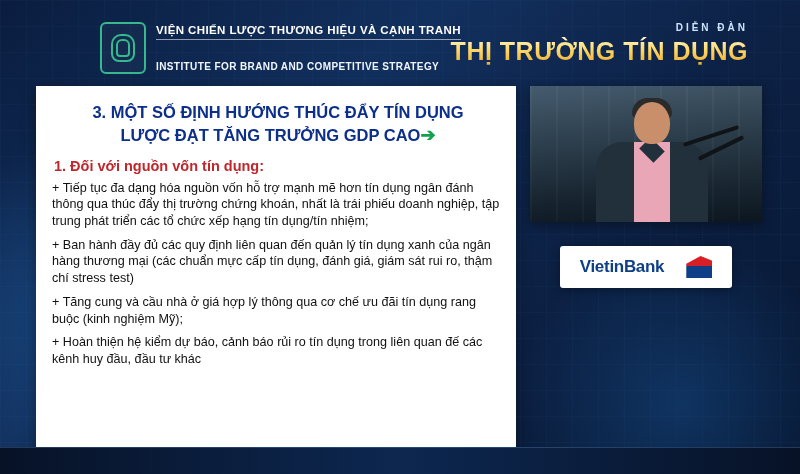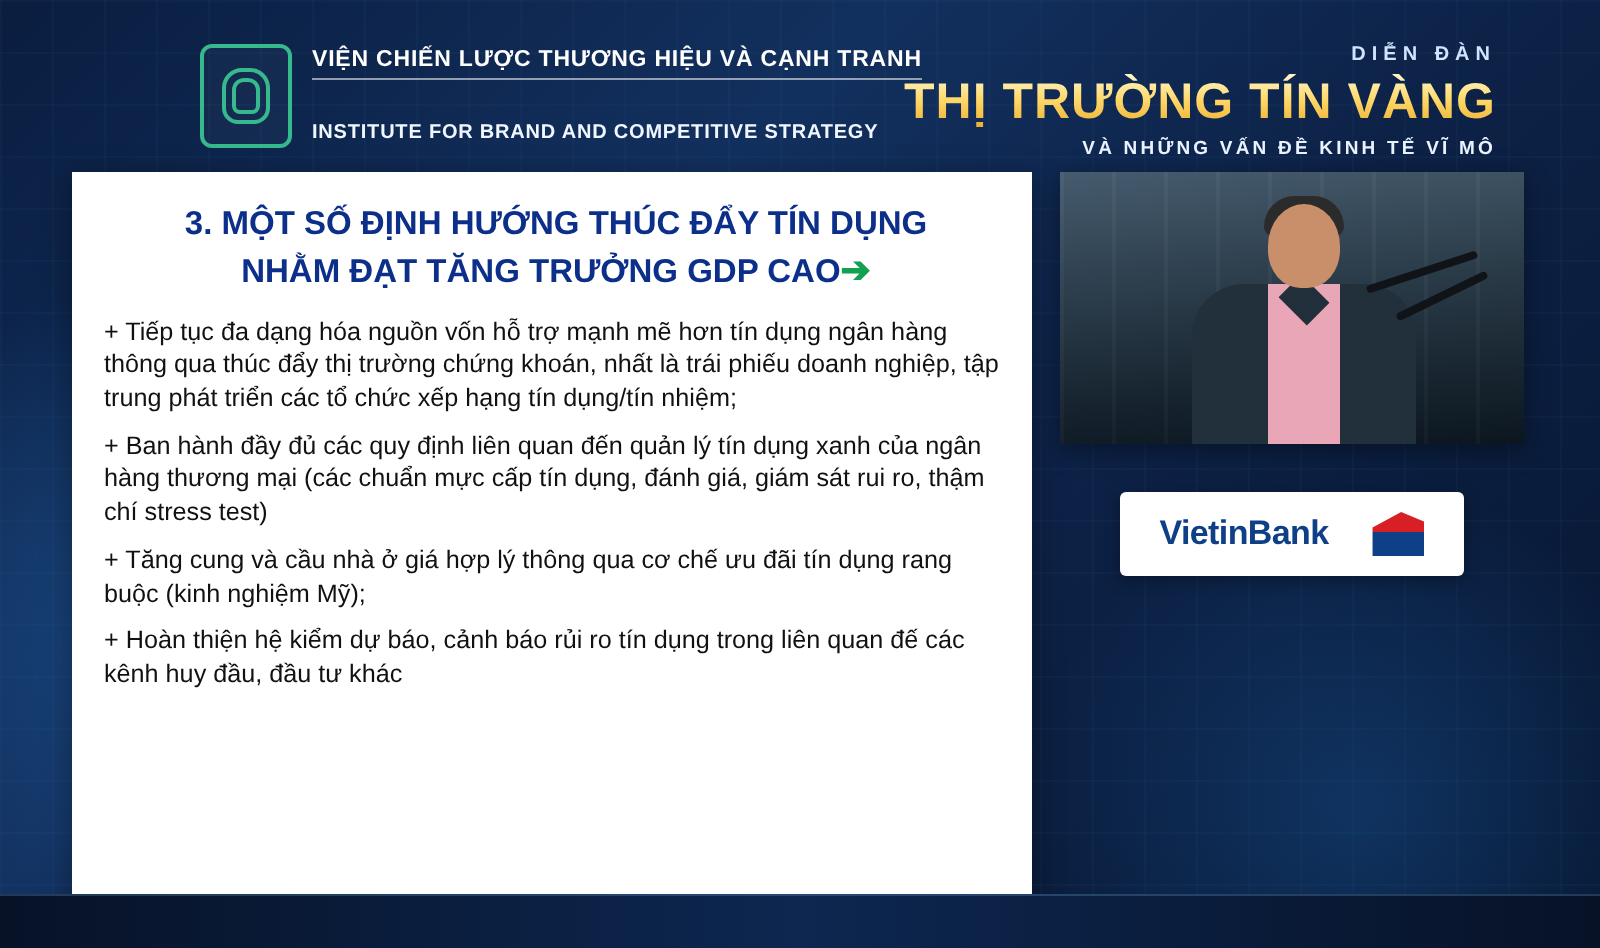--- a/index.html
+++ b/index.html
@@ -284,31 +284,31 @@
   <div class="hdr-left">
     <div class="fingerprint"></div>
     <div class="hdr-names">
       <div class="org-vn">VIỆN CHIẾN LƯỢC THƯƠNG HIỆU VÀ CẠNH TRANH</div>
       <div class="org-en">INSTITUTE FOR BRAND AND COMPETITIVE STRATEGY</div>
     </div>
   </div>
 
   <div class="hdr-right">
     <div class="forum-kicker">DIỄN ĐÀN</div>
-    <div class="forum-title">THỊ TRƯỜNG TÍN VÀNG</div>
-    <div class="forum-sub">VÀ NHỮNG VẤN ĐỀ KINH TẾ VĨ MÔ</div>
+    <div class="forum-title">THỊ TRƯỜNG TÍN DỤNG</div>
   </div>
 
   <div class="slide">
     <div class="slide-title">
       <span>3. MỘT SỐ ĐỊNH HƯỚNG THÚC ĐẨY TÍN DỤNG</span><br>
-      <span>NHẰM ĐẠT TĂNG TRƯỞNG GDP CAO</span><span class="arrow">➔</span>
+      <span>LƯỢC ĐẠT TĂNG TRƯỞNG GDP CAO</span><span class="arrow">➔</span>
     </div>
+    <div class="slide-sub">1. Đối với nguồn vốn tín dụng:</div>
     <div class="slide-body">
-      <p>+ Tiếp tục đa dạng hóa nguồn vốn hỗ trợ mạnh mẽ hơn tín dụng ngân hàng thông qua thúc đẩy thị trường chứng khoán, nhất là trái phiếu doanh nghiệp, tập trung phát triển các tổ chức xếp hạng tín dụng/tín nhiệm;</p>
+      <p>+ Tiếp tục đa dạng hóa nguồn vốn hỗ trợ mạnh mẽ hơn tín dụng ngân đánh thông qua thúc đẩy thị trường chứng khoán, nhất là trái phiếu doanh nghiệp, tập trung phát triển các tổ chức xếp hạng tín dụng/tín nhiệm;</p>
       <p>+ Ban hành đầy đủ các quy định liên quan đến quản lý  tín dụng xanh của ngân hàng thương mại (các chuẩn mực cấp tín dụng, đánh giá, giám sát rui ro, thậm chí stress test)</p>
       <p>+ Tăng cung và cầu nhà ở giá hợp lý thông qua cơ chế ưu đãi tín dụng rang buộc (kinh nghiệm Mỹ);</p>
       <p>+ Hoàn thiện hệ kiểm dự báo, cảnh báo rủi ro tín dụng trong liên quan đế các kênh huy đầu, đầu tư khác</p>
     </div>
   </div>
 
   <div class="video">
     <div class="v-wall"></div>
     <div class="v-body"></div>
     <div class="v-shirt"></div>

